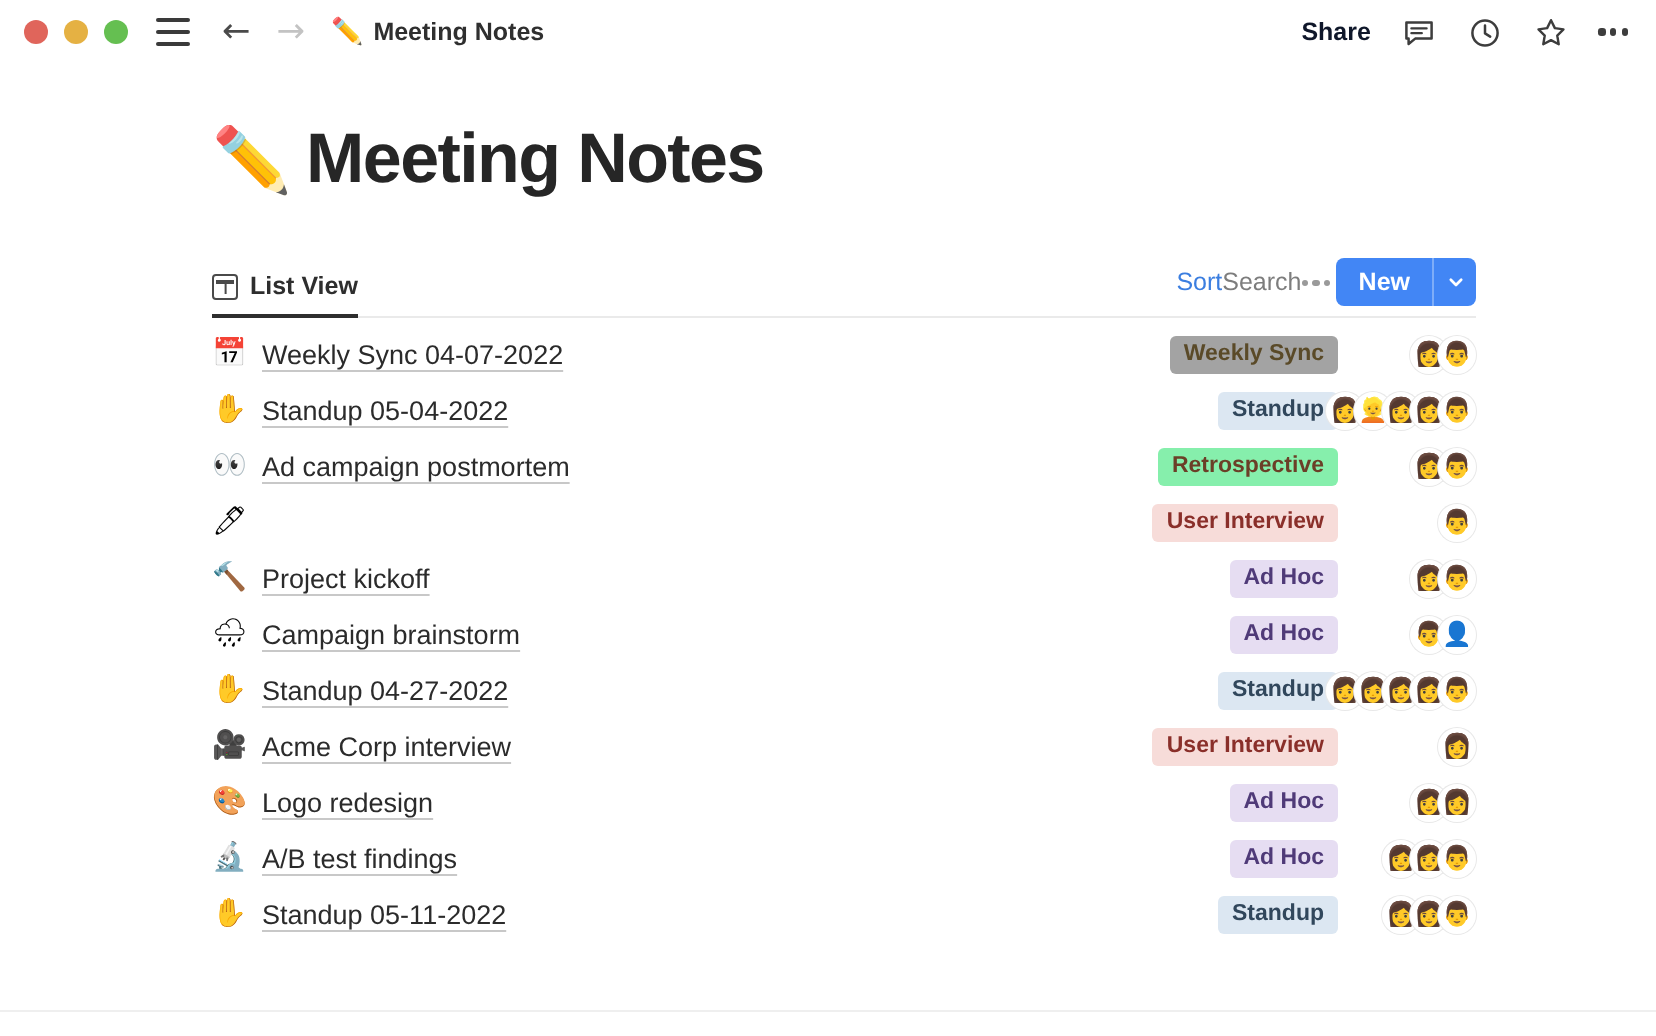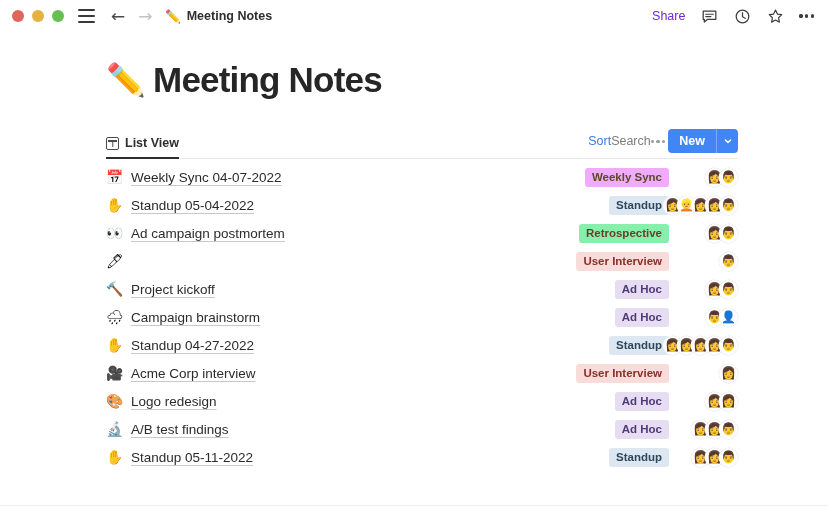--- a/index.html
+++ b/index.html
@@ -95,23 +95,23 @@
   }
 
   .titlebar-right {
     margin-left: auto;
     display: flex;
     align-items: center;
     gap: 15px;
   }
   .share-btn {
     font-size: 12.5px;
-    color: #6d28d9;
-    cursor: pointer;
-    font-weight: 400;
+    color: #0f172a;
+    cursor: pointer;
+    font-weight: 700;
   }
   .tb-icon {
     width: 18px;
     height: 18px;
     display: flex;
     align-items: center;
     justify-content: center;
     cursor: pointer;
     color: #3d3d3d;
   }
@@ -441,21 +441,21 @@
         </div>
       </div>
 
       <div class="rows" id="rows-container">
           <div class="row">
             <div class="row-left">
               <span class="row-emoji">📅</span>
               <span class="row-title">Weekly Sync 04-07-2022</span>
             </div>
             <div class="row-right">
-              <span class="tag" style="background: #f0abfc; color: rgb(90, 74, 40);">Weekly Sync</span>
+              <span class="tag" style="background: #a3a3a3; color: rgb(90, 74, 40);">Weekly Sync</span>
               <div class="avatars">
                 <span class="avatar">👩</span>
                 <span class="avatar">👨</span>
               </div>
             </div>
           </div>
           <div class="row">
             <div class="row-left">
               <span class="row-emoji">✋</span>
               <span class="row-title">Standup 05-04-2022</span>

